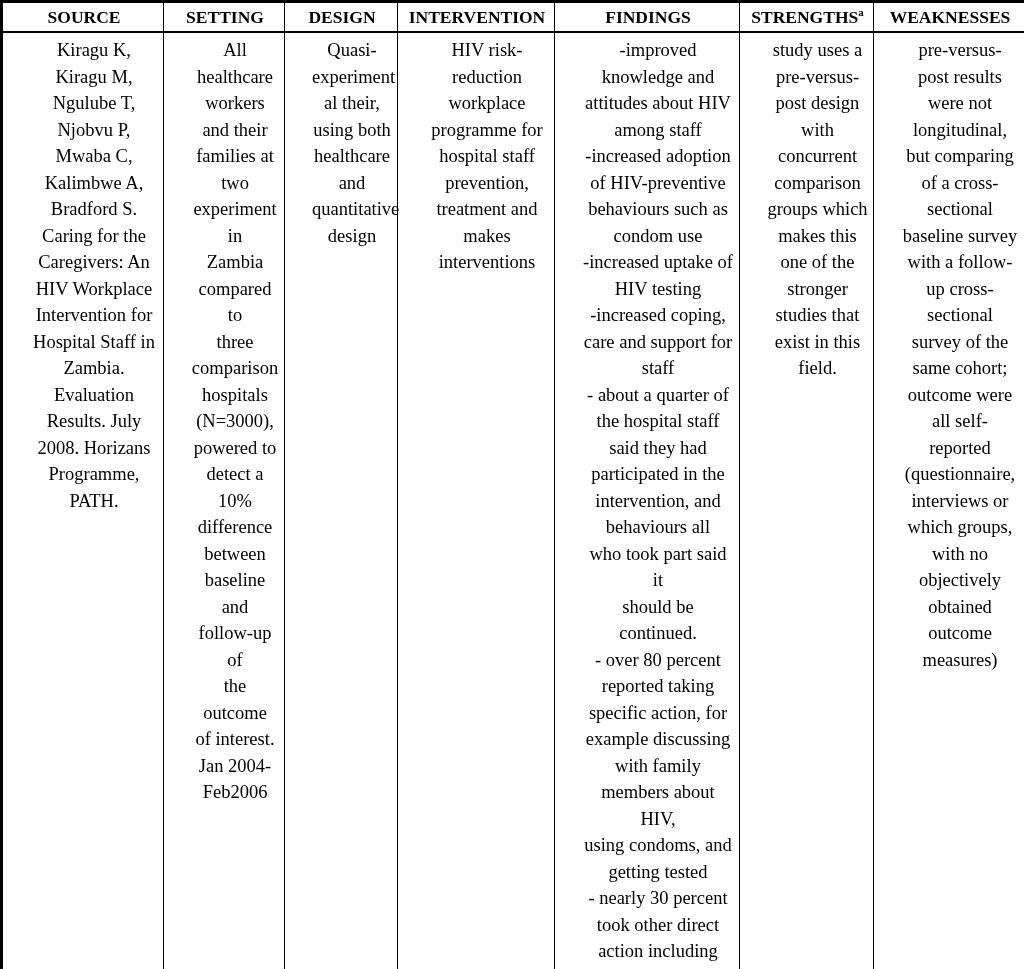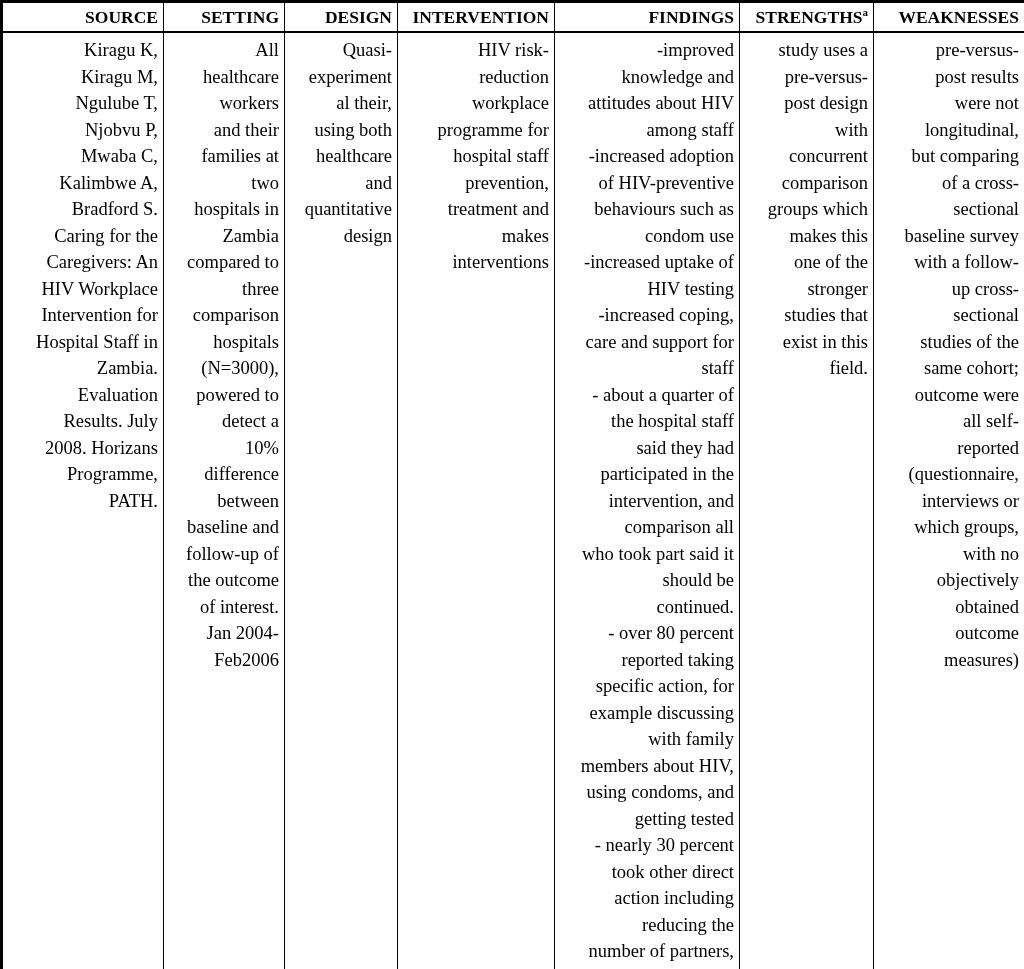--- a/index.html
+++ b/index.html
@@ -20,21 +20,21 @@
     table-layout: fixed;
     border-left: 3px solid #000;
     border-right: 3px solid #000;
     border-top: 3px solid #000;
   }
   #evidence-table th,
   #evidence-table td {
     border-left: 1.5px solid #000;
     border-right: 1.5px solid #000;
     vertical-align: top;
-    text-align: right;
+    text-align: center;
     padding: 2px 5px 2px 7px;
   }
   #evidence-table th:first-child,
   #evidence-table td:first-child {
     border-left: none;
   }
   #evidence-table th:last-child,
   #evidence-table td:last-child {
     border-right: none;
   }
@@ -47,20 +47,21 @@
     padding-bottom: 3px;
     white-space: nowrap;
   }
   #evidence-table tbody td {
     font-size: 18.5px;
     line-height: 26.5px;
     padding-top: 4px;
   }
   .cell-lines {
     display: block;
+    margin-left: 20px;
   }
   .cell-lines span.ln {
     display: block;
     white-space: pre-wrap;
   }
   sup.note-marker {
     font-size: 11px;
     vertical-align: super;
     line-height: 0;
   }
@@ -122,21 +123,21 @@
           </span>
         </td>
       <td>
           <span class="cell-lines">
             <span class="ln">All</span>
             <span class="ln">healthcare</span>
             <span class="ln">workers</span>
             <span class="ln">and their</span>
             <span class="ln">families at</span>
             <span class="ln">two</span>
-            <span class="ln">hospitals in</span>
+            <span class="ln">experiment in</span>
             <span class="ln">Zambia</span>
             <span class="ln">compared to</span>
             <span class="ln">three</span>
             <span class="ln">comparison</span>
             <span class="ln">hospitals</span>
             <span class="ln">(N=3000),</span>
             <span class="ln">powered to</span>
             <span class="ln">detect a</span>
             <span class="ln">10%</span>
             <span class="ln">difference</span>
@@ -187,21 +188,21 @@
             <span class="ln">-increased uptake of</span>
             <span class="ln">HIV testing</span>
             <span class="ln">-increased coping,</span>
             <span class="ln">care and support for</span>
             <span class="ln">staff</span>
             <span class="ln">- about a quarter of</span>
             <span class="ln">the hospital staff</span>
             <span class="ln">said they had</span>
             <span class="ln">participated in the</span>
             <span class="ln">intervention, and</span>
-            <span class="ln">comparison all</span>
+            <span class="ln">behaviours all</span>
             <span class="ln">who took part said it</span>
             <span class="ln">should be</span>
             <span class="ln">continued.</span>
             <span class="ln">- over 80 percent</span>
             <span class="ln">reported taking</span>
             <span class="ln">specific action, for</span>
             <span class="ln">example discussing</span>
             <span class="ln">with family</span>
             <span class="ln">members about HIV,</span>
             <span class="ln">using condoms, and</span>
@@ -237,21 +238,21 @@
             <span class="ln">post results</span>
             <span class="ln">were not</span>
             <span class="ln">longitudinal,</span>
             <span class="ln">but comparing</span>
             <span class="ln">of a cross-</span>
             <span class="ln">sectional</span>
             <span class="ln">baseline survey</span>
             <span class="ln">with a follow-</span>
             <span class="ln">up cross-</span>
             <span class="ln">sectional</span>
-            <span class="ln">studies of the</span>
+            <span class="ln">survey of the</span>
             <span class="ln">same cohort;</span>
             <span class="ln">outcome were</span>
             <span class="ln">all self-</span>
             <span class="ln">reported</span>
             <span class="ln">(questionnaire,</span>
             <span class="ln">interviews or</span>
             <span class="ln">which groups,</span>
             <span class="ln">with no</span>
             <span class="ln">objectively</span>
             <span class="ln">obtained</span>

